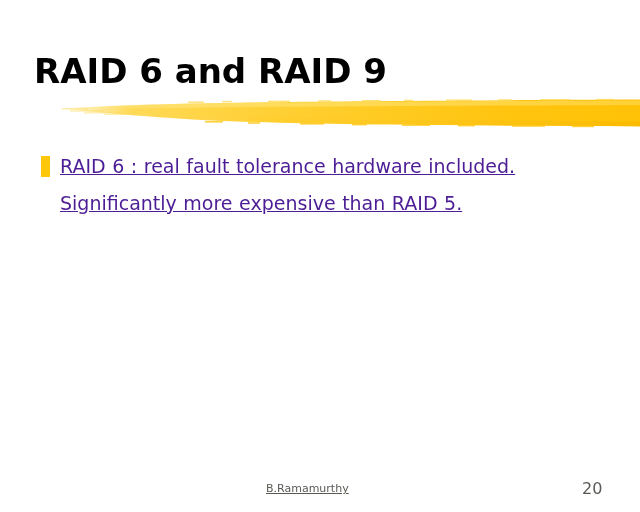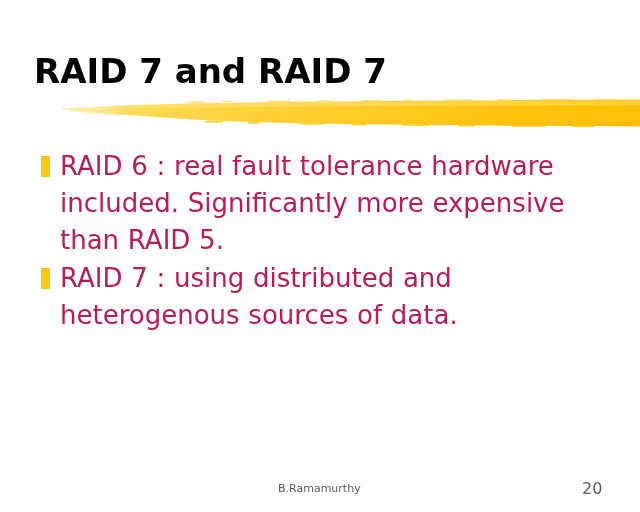--- a/index.html
+++ b/index.html
@@ -68,55 +68,57 @@
     position: absolute;
     left: 7px;
     top: 8px;
     width: 9px;
     height: 21px;
     background: #ffc709;
   }
   .bullet-text {
     font-family: "DejaVu Sans", "Liberation Sans", sans-serif;
     font-weight: normal;
-    font-size: 26px;
+    font-size: 19px;
     line-height: 37px;
-    color: #be185d;
+    color: #4c1d95;
     width: 516px;
     word-spacing: 0.5px;
+    text-decoration: underline;
   }
 
   
   #footer-author {
     position: absolute;
-    left: 278px;
+    left: 266px;
     top: 482px;
     font-family: "DejaVu Sans", "Liberation Sans", sans-serif;
     font-size: 11px;
     line-height: 13px;
     color: #5a5a55;
     white-space: nowrap;
+    text-decoration: underline;
   }
   #footer-pagenum {
     position: absolute;
     left: 582px;
     top: 482px;
     font-family: "DejaVu Sans", "Liberation Sans", sans-serif;
     font-size: 16px;
     line-height: 13px;
     color: #5a5a55;
     white-space: nowrap;
   }
 </style>
 </head>
 <body>
 
 <div id="slide">
 
-  <div id="slide-title">RAID 7 and RAID 7</div>
+  <div id="slide-title">RAID 6 and RAID 9</div>
 
   <div id="title-underline">
     <svg viewBox="0 0 640 42" xmlns="http://www.w3.org/2000/svg" aria-hidden="true">
       <defs>
         <linearGradient id="brushGrad" x1="0" y1="0" x2="1" y2="0">
           <stop offset="0.00" stop-color="#FFE477" stop-opacity="0.05"></stop>
           <stop offset="0.04" stop-color="#FFE071" stop-opacity="0.55"></stop>
           <stop offset="0.12" stop-color="#FFD84F" stop-opacity="0.95"></stop>
           <stop offset="0.30" stop-color="#FFD23C" stop-opacity="1"></stop>
           <stop offset="0.55" stop-color="#FFCB22" stop-opacity="1"></stop>
@@ -186,24 +188,20 @@
     </svg>
   </div>
 
   <div id="body-list">
 
     <div class="bullet-item">
       <span class="bullet-marker"></span>
       <div class="bullet-text">RAID 6 : real fault tolerance hardware included. Significantly more expensive than RAID 5.</div>
     </div>
 
-    <div class="bullet-item">
-      <span class="bullet-marker"></span>
-      <div class="bullet-text">RAID 7 : using distributed and heterogenous sources of data.</div>
-    </div>
 
   </div>
 
   <div id="footer-author">B.Ramamurthy</div>
 
   <div id="footer-pagenum">20</div>
 
 </div>
 
 </body></html>

